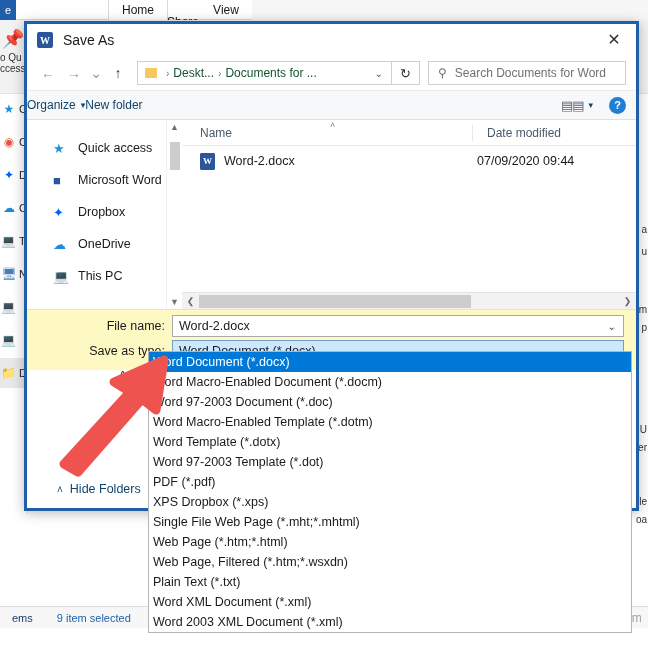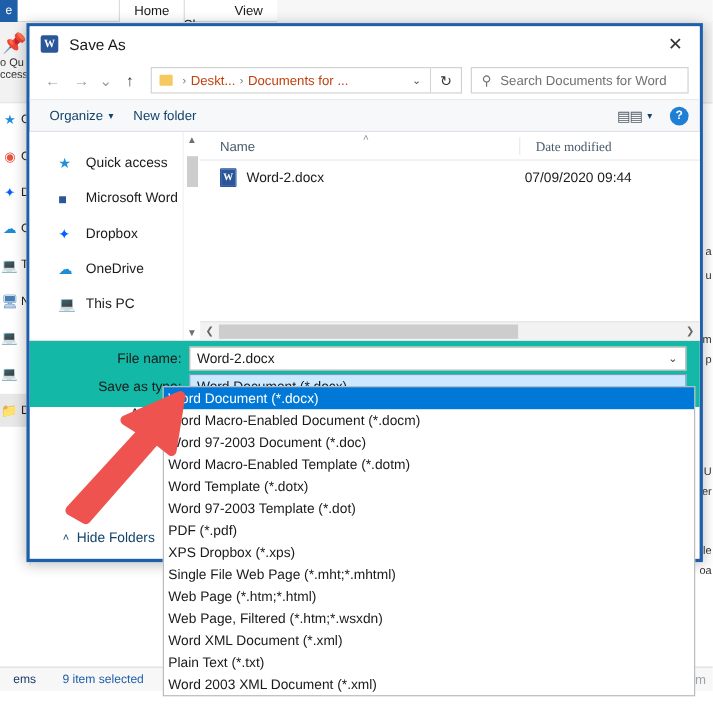--- a/index.html
+++ b/index.html
@@ -114,40 +114,40 @@
   .nav-btn.dark { color: #3a3a3a; }
   .addressbar {
     flex: 0 0 auto; width: 255px; height: 24px; margin-left: 6px;
     border: 1px solid #cfcfcf; background: #ffffff;
     display: flex; align-items: center; font-size: 12px; color: #1a1a1a;
   }
   .ab-folder {
     width: 12px; height: 10px; background: #f5c960; border-radius: 1px; margin: 0 5px 0 7px;
   }
   .ab-sep { color: #777; margin: 0 4px; font-size: 10px; }
-  .ab-crumb { color: #c2410c; }
+  .ab-crumb { color: #14532d; }
   .ab-chev { margin-left: auto; margin-right: 8px; color: #555; font-size: 10px; }
   .refresh-btn {
     width: 28px; height: 24px; border: 1px solid #cfcfcf; border-left: none;
     display: flex; align-items: center; justify-content: center;
     font-size: 13px; color: #333; background: #fff;
   }
   .searchbox {
     flex: 1; height: 24px; margin-left: 8px; margin-right: 2px;
     border: 1px solid #cfcfcf; background: #ffffff;
     display: flex; align-items: center; font-size: 12px; color: #707070;
   }
   .search-icon { margin: 0 8px 0 9px; font-size: 12px; color: #707070; }
 
   .dlg-toolbar {
     position: relative; height: 30px; background: #f7f8fa;
     border-top: 1px solid #eaeaea; border-bottom: 1px solid #dfe1e5;
     display: flex; align-items: center; font-size: 12px; color: #12436b;
   }
-  .tb-item { margin-left: 18px; display: flex; align-items: center; justify-content: space-between; }
+  .tb-item { display: flex; align-items: center; justify-content: space-between; }
   .tb-caret { margin-left: 5px; font-size: 9px; color: #12436b; }
   .tb-right { margin-left: auto; display: flex; align-items: center; margin-right: 10px; }
   .view-icon { font-size: 13px; color: #55606b; letter-spacing: -1px; }
   .help-btn {
     width: 17px; height: 17px; border-radius: 50%; background: #1f7fd4; color: #fff;
     font-size: 11px; display: flex; align-items: center; justify-content: center;
     margin-left: 16px; font-weight: bold;
   }
 
   .dlg-main {
@@ -170,21 +170,21 @@
     font-size: 9px; color: #707070; padding: 2px 0;
   }
   .ps-thumb { position: absolute; top: 22px; left: 3px; width: 10px; height: 28px; background: #cdcdcd; }
 
   .filelist { flex: 1; position: relative; background: #ffffff; }
   .fl-header {
     height: 26px; display: flex; align-items: center;
     border-bottom: 1px solid #e8e8e8; font-size: 12px; color: #4a5a6a;
   }
   .fl-col-name { width: 290px; padding-left: 18px; }
-  .fl-col-date { padding-left: 14px; border-left: 1px solid #e8e8e8; height: 16px; line-height: 16px; font-family: Liberation Serif, serif; }
+  .fl-col-date { padding-left: 14px; border-left: 1px solid #e8e8e8; height: 16px; line-height: 16px; }
   .fl-sortmark {
     position: absolute; left: 148px; top: 0px; font-size: 9px; color: #8a8a8a;
   }
   .fl-row { height: 30px; display: flex; align-items: center; font-size: 12.5px; color: #1a1a1a; }
   .doc-icon {
     width: 15px; height: 17px; margin-left: 18px; background: #ffffff;
     border: 1px solid #2b579a; position: relative; border-radius: 1px;
   }
   .doc-icon::after {
     content: "W"; position: absolute; left: 0; top: 0; right: 0; bottom: 0;
@@ -196,21 +196,21 @@
   .fl-date { margin-left: 0px; }
   .fl-hscroll {
     position: absolute; left: 0; right: 0; bottom: 0; height: 17px;
     background: #f2f2f2; border-top: 1px solid #e4e4e4;
     display: flex; align-items: center;
   }
   .hs-arrow { width: 17px; text-align: center; font-size: 9px; color: #666; }
   .hs-track { flex: 1; height: 100%; position: relative; }
   .hs-thumb { position: absolute; left: 0; top: 2px; width: 272px; height: 13px; background: #cdcdcd; }
 
-  .dlg-fields { position: relative; height: 60px; background: #14b8a6; }
+  .dlg-fields { position: relative; height: 60px; background: #fef9c3; }
   .field-row { position: absolute; left: 0; width: 100%; height: 26px; display: flex; align-items: center; }
   .field-label { width: 145px; text-align: right; font-size: 12.5px; color: #1a1a1a; padding-right: 7px; }
   .field-input {
     width: 452px; height: 22px; border: 1px solid #a9a9a9; background: #ffffff;
     display: flex; align-items: center; font-size: 12.5px; color: #1a1a1a;
   }
   .fi-text { padding-left: 6px; }
   .fi-chev { margin-left: auto; margin-right: 7px; font-size: 10px; color: #444; }
   .field-input.combo-open { background: #cce8ff; border-color: #7a9cc0; }
 
@@ -445,22 +445,22 @@
     <div class="dd-item">Word Macro-Enabled Document (*.docm)</div>
     <div class="dd-item">Word 97-2003 Document (*.doc)</div>
     <div class="dd-item">Word Macro-Enabled Template (*.dotm)</div>
     <div class="dd-item">Word Template (*.dotx)</div>
     <div class="dd-item">Word 97-2003 Template (*.dot)</div>
     <div class="dd-item">PDF (*.pdf)</div>
     <div class="dd-item">XPS Dropbox (*.xps)</div>
     <div class="dd-item">Single File Web Page (*.mht;*.mhtml)</div>
     <div class="dd-item">Web Page (*.htm;*.html)</div>
     <div class="dd-item">Web Page, Filtered (*.htm;*.wsxdn)</div>
+    <div class="dd-item">Plain Text (*.txt)</div>
     <div class="dd-item">Word XML Document (*.xml)</div>
-    <div class="dd-item">Plain Text (*.txt)</div>
     <div class="dd-item">Word 2003 XML Document (*.xml)</div>
 
   </div>
 
   <svg class="red-arrow" viewBox="0 0 130 125">
     <g transform="translate(2,3)" opacity="0.25">
       <path d="M 12 112 L 78 40 L 62 30 L 112 8 L 104 58 L 90 47 L 26 120 Z" fill="#000000"></path>
     </g>
     <path d="M 12 112 L 78 40 L 62 30 L 112 8 L 104 58 L 90 47 L 26 120 Z" fill="#ef5350" stroke="#ef5350" stroke-width="9" stroke-linejoin="round"></path>
   </svg>

